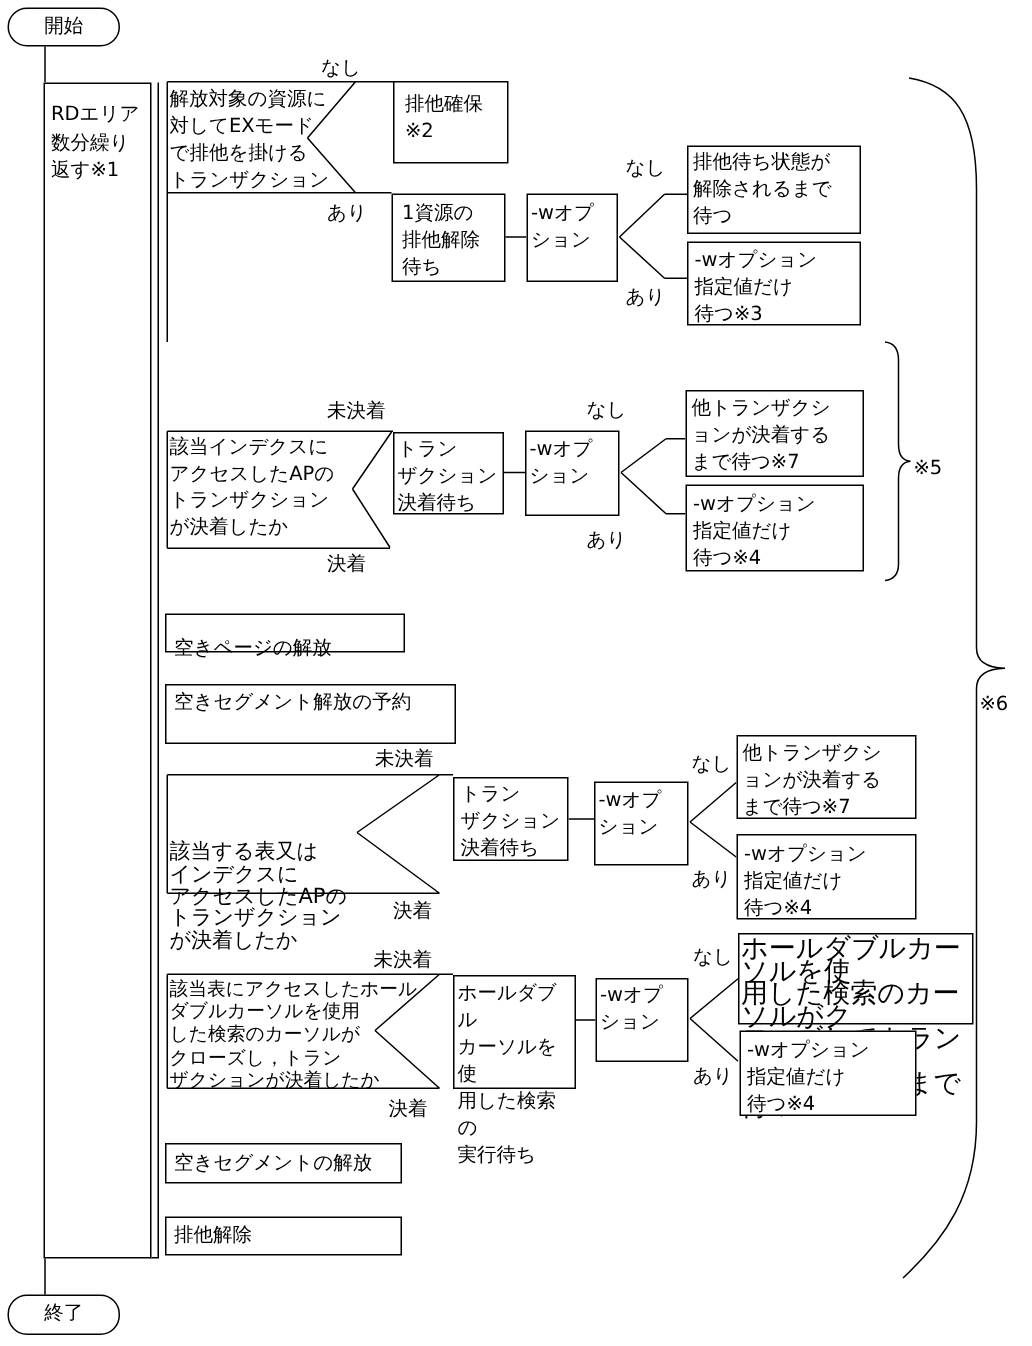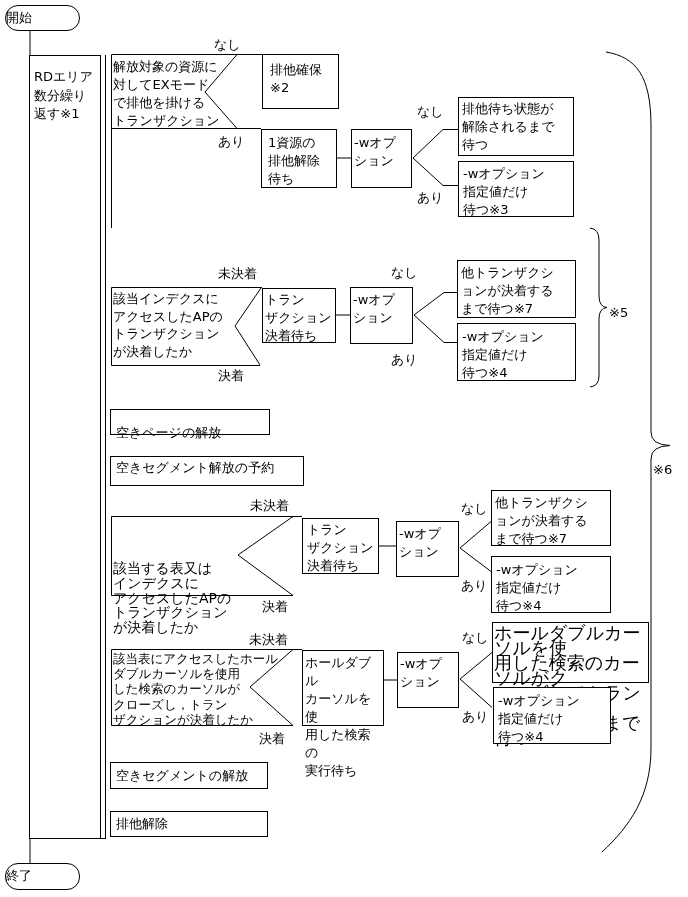--- a/index.html
+++ b/index.html
@@ -4,21 +4,21 @@
 <style>
   html,body{margin:0;padding:0;background:#fff;}
   .stage{position:relative;width:688px;height:897px;background:#fff;overflow:hidden;
          font-family:"DejaVu Sans",sans-serif;font-size:13px;color:#000;}
   svg.wires{position:absolute;left:0;top:0;z-index:1;}
   .box{position:absolute;z-index:2;border:1px solid #000;background:#fff;
        white-space:pre-line;line-height:18px;padding:3px 4px;box-sizing:border-box;}
   .txt{position:absolute;z-index:3;white-space:pre-line;line-height:18px;background:transparent;}
   .lbl{position:absolute;z-index:3;white-space:nowrap;background:transparent;}
   .term{position:absolute;z-index:2;border:1px solid #000;border-radius:13px;background:#fff;
-        text-align:left;line-height:24px;box-sizing:border-box;}
+        text-align:center;line-height:24px;box-sizing:border-box;font-family:Liberation Mono, monospace;}
 </style>
 </head>
 <body>
 
 <div class="stage">
 
   <svg class="wires" width="688" height="897" viewBox="0 0 688 897">
     <g stroke="#000" stroke-width="1" fill="none">
       <path d="M30,31 V55 M30,838 V863 M105.5,55 V838 M100,838.5 H106"></path>
       <path d="M111.5,54.5 H262 M111.5,54.5 V228 M111.5,128.5 H261
@@ -87,21 +87,21 @@
   <span class="lbl" style="left:391px;top:351px;">あり</span>
   <div class="box" style="left:457px;top:260px;width:119px;height:58px;padding:3px 2px 0 3px;">他トランザクシ
 ョンが決着する
 まで待つ※7</div>
   <div class="box" style="left:457px;top:323px;width:119px;height:58px;padding:4px 2px 0 4px;">-wオプション
 指定値だけ
 待つ※4</div>
   <span class="lbl" style="left:609px;top:305px;">※5</span>
 
   <div class="box" style="left:110px;top:409px;width:160px;height:26px;padding:14px 4px 0 5px;">空きページの解放</div>
-  <div class="box" style="left:110px;top:456px;width:194px;height:30px;padding:3px 4px 0 5px;font-family:Liberation Mono, monospace;">空きセグメント解放の予約</div>
+  <div class="box" style="left:110px;top:456px;width:194px;height:40px;padding:3px 4px 0 5px;">空きセグメント解放の予約</div>
 
   <span class="lbl" style="left:250px;top:497px;">未決着</span>
   <span class="lbl" style="left:262px;top:598px;">決着</span>
   <div class="txt" style="left:113px;top:519px;line-height:14.8px;font-size:14px;margin-top:42px;">該当する表又は
 インデクスに
 アクセスしたAPの
 トランザクション
 が決着したか</div>
   <div class="box" style="left:302px;top:518px;width:77px;height:56px;padding:2px 2px 0 4px;">トラン
 ザクション

